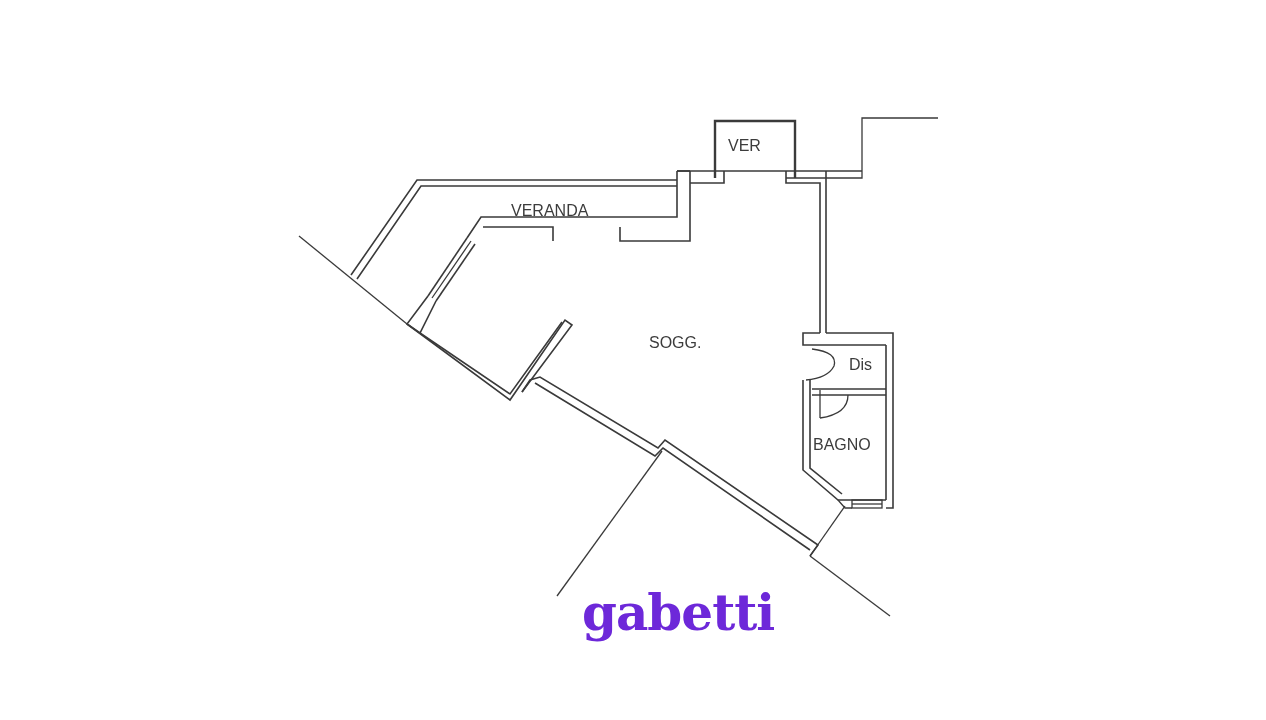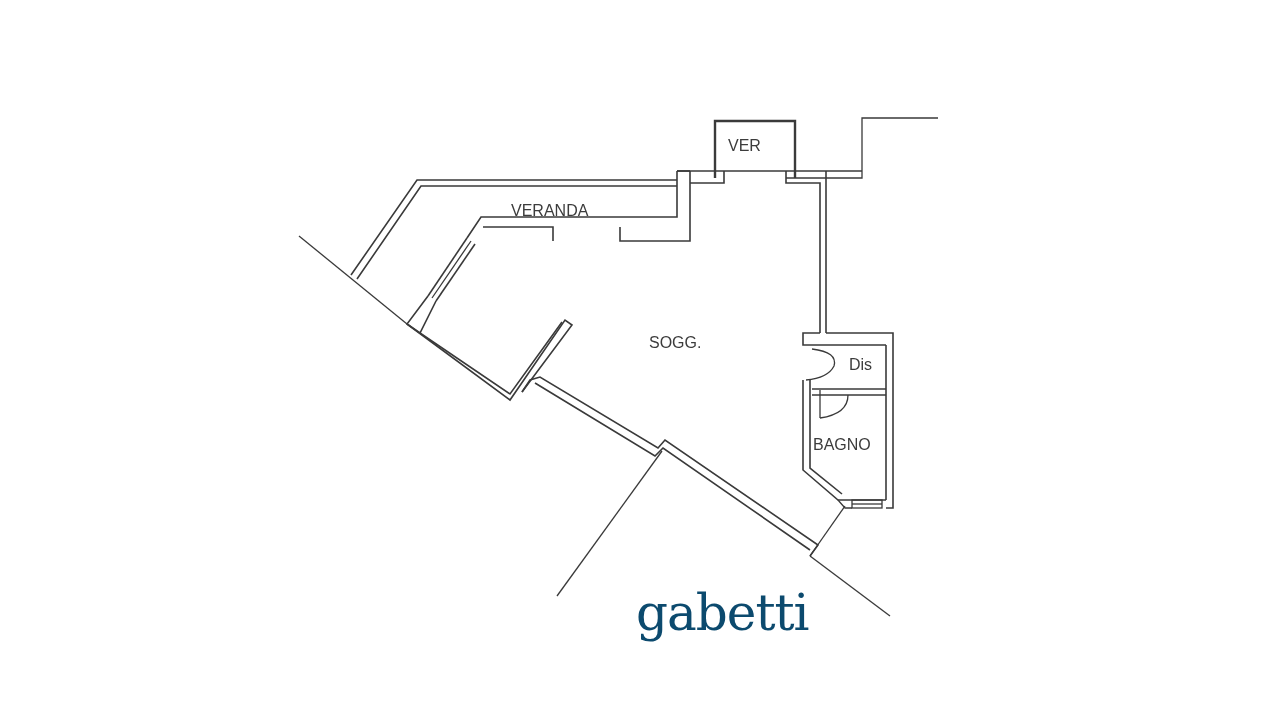--- a/index.html
+++ b/index.html
@@ -1,21 +1,21 @@
 <!DOCTYPE html>
 <html><head>
 <meta charset="utf-8">
 <style>
   html, body { margin:0; padding:0; background:#ffffff; }
   body { width:1266px; height:720px; position:relative; overflow:hidden; font-family:"Liberation Sans", sans-serif; }
   #canvas { position:absolute; left:0; top:0; width:1266px; height:720px; }
   .wall { fill:none; stroke:#3a3a3a; stroke-width:1.6; stroke-linejoin:miter; }
   .thin { fill:none; stroke:#3a3a3a; stroke-width:1.3; }
   .label { font-family:"Liberation Sans", sans-serif; font-size:16px; fill:#3c3c3c; }
-  .logo { position:absolute; left:636px; top:588px; font-family:"DejaVu Serif", serif; font-weight:normal; font-size:50px; color:#0c4a6e; letter-spacing:-1px; line-height:1; }
+  .logo { position:absolute; left:582px; top:588px; font-family:"DejaVu Serif", serif; font-weight:bold; font-size:50px; color:#6d28d9; letter-spacing:-1px; line-height:1; }
 </style>
 </head>
 <body>
 
 <svg id="canvas" viewBox="0 0 1266 720" xmlns="http://www.w3.org/2000/svg">
 
   <polyline class="thin" points="786,178 862,178 862,118 938,118"></polyline>
 
   <g>
     <polyline class="wall" style="stroke-width:2.4" points="715,178 715,121 795,121 795,178"></polyline>

